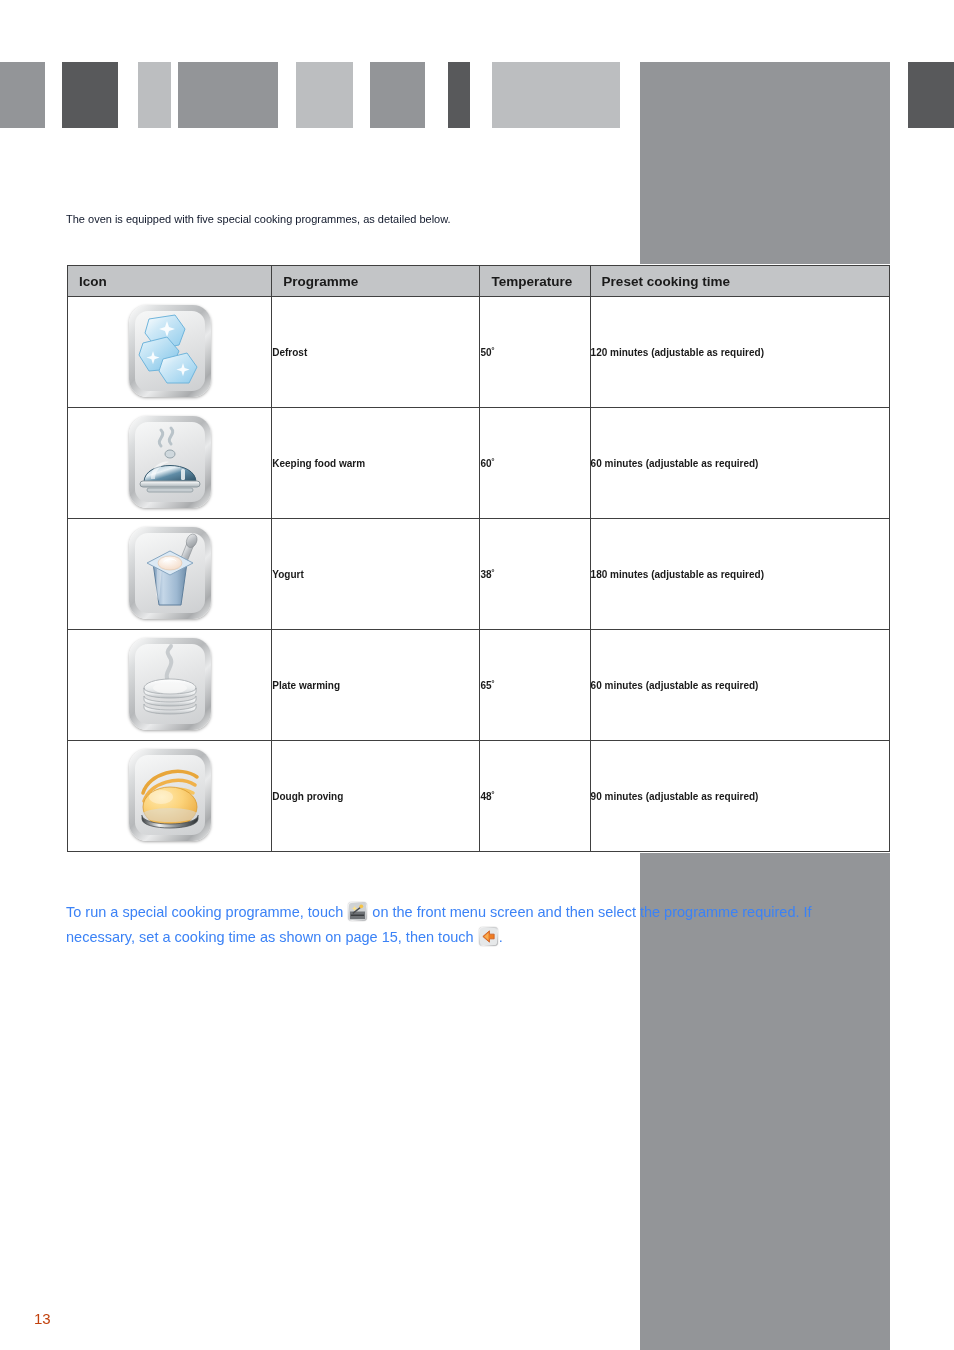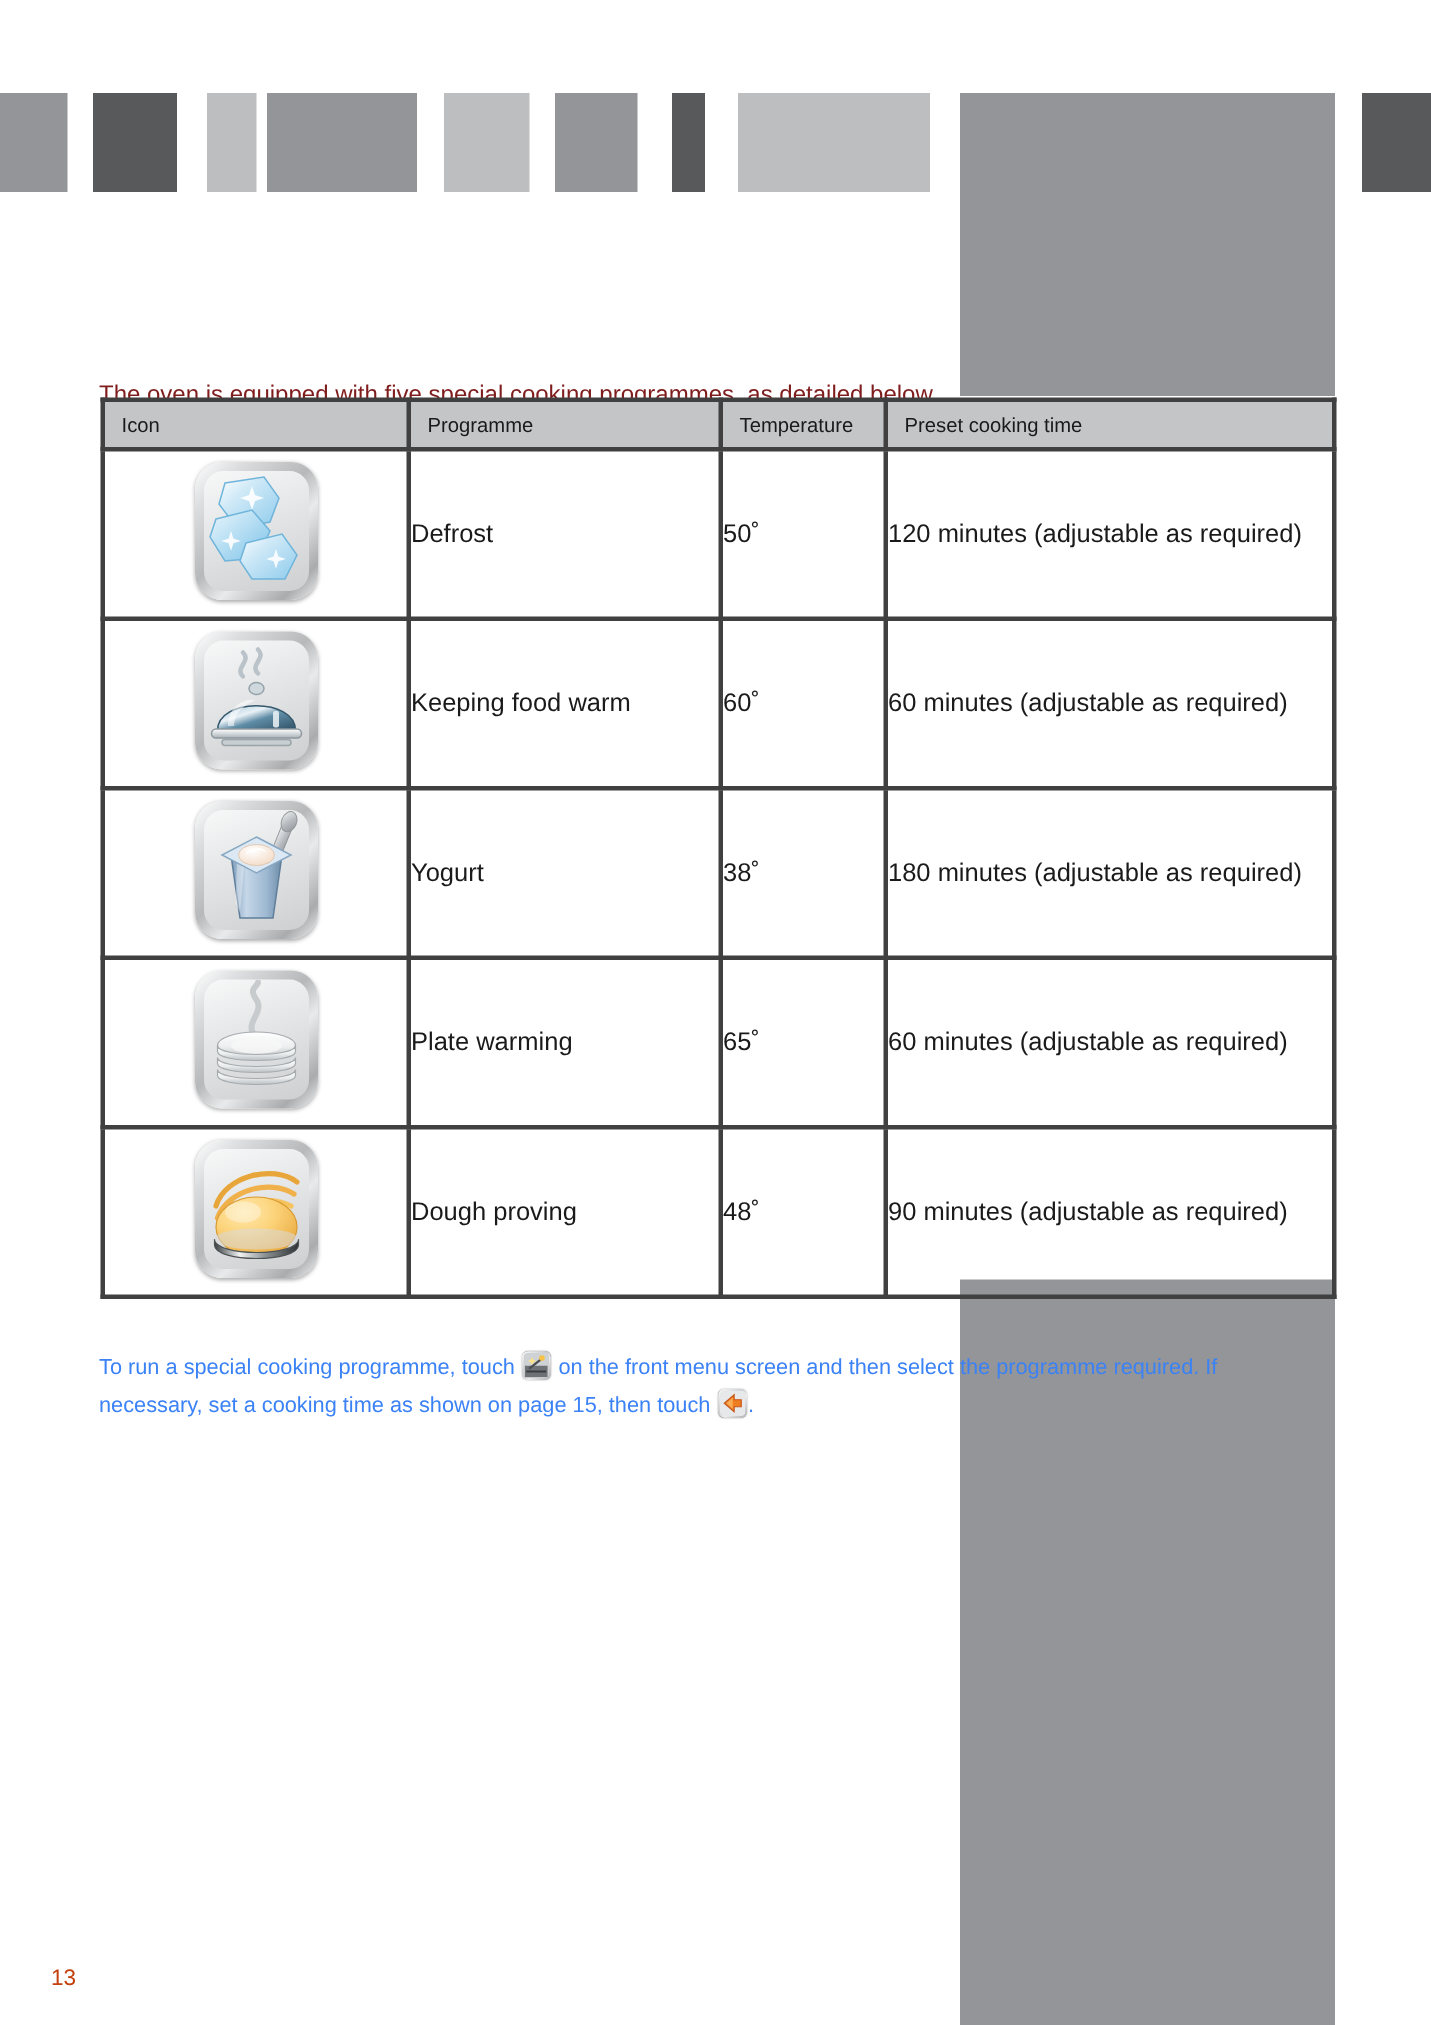--- a/index.html
+++ b/index.html
@@ -32,54 +32,53 @@
     position: absolute;
     left: 66px; top: 172px;
     font-size: 24px;
     font-weight: bold;
     color: #939598;
     letter-spacing: -0.2px;
   }
   #intro-text {
     position: absolute;
     left: 66px; top: 213px;
-    font-size: 16px;
-    color: #7f1d1d;
-    margin-top: 42px;
+    font-size: 11px;
+    color: #0f172a;
   }
 
   
   #programme-table {
     position: absolute;
     left: 67px; top: 265px;
     width: 823px;
     border-collapse: collapse;
     table-layout: fixed;
   }
   #programme-table th,
   #programme-table td {
-    border: 3px solid #404040;
+    border: 1px solid #404040;
     padding: 0;
     vertical-align: middle;
-    font-weight: normal;
+    font-weight: bold;
   }
   #programme-table thead th {
     background: #c3c5c7;
     height: 30px;
     font-size: 13.5px;
     text-align: left;
     padding-left: 11px;
     color: #1a1a1a;
   }
   .col-icon  { width: 204px; }
   .col-prog  { width: 208px; }
   .col-temp  { width: 110px; }
   .col-time  { width: 299px; }
 
-  #programme-table tbody td { height: 110px; font-size: 17px; }
+  #programme-table tbody td { height: 110px; font-size: 10px; }
   td.cell-icon { text-align: center; }
   td.cell-prog { padding-left: 11px; }
   td.cell-temp { padding-left: 11px; margin-left: 24px; }
   td.cell-time { padding-left: 11px; }
 
   
   .prog-icon {
     width: 82px; height: 92px;
     display: inline-block;
     position: relative;

